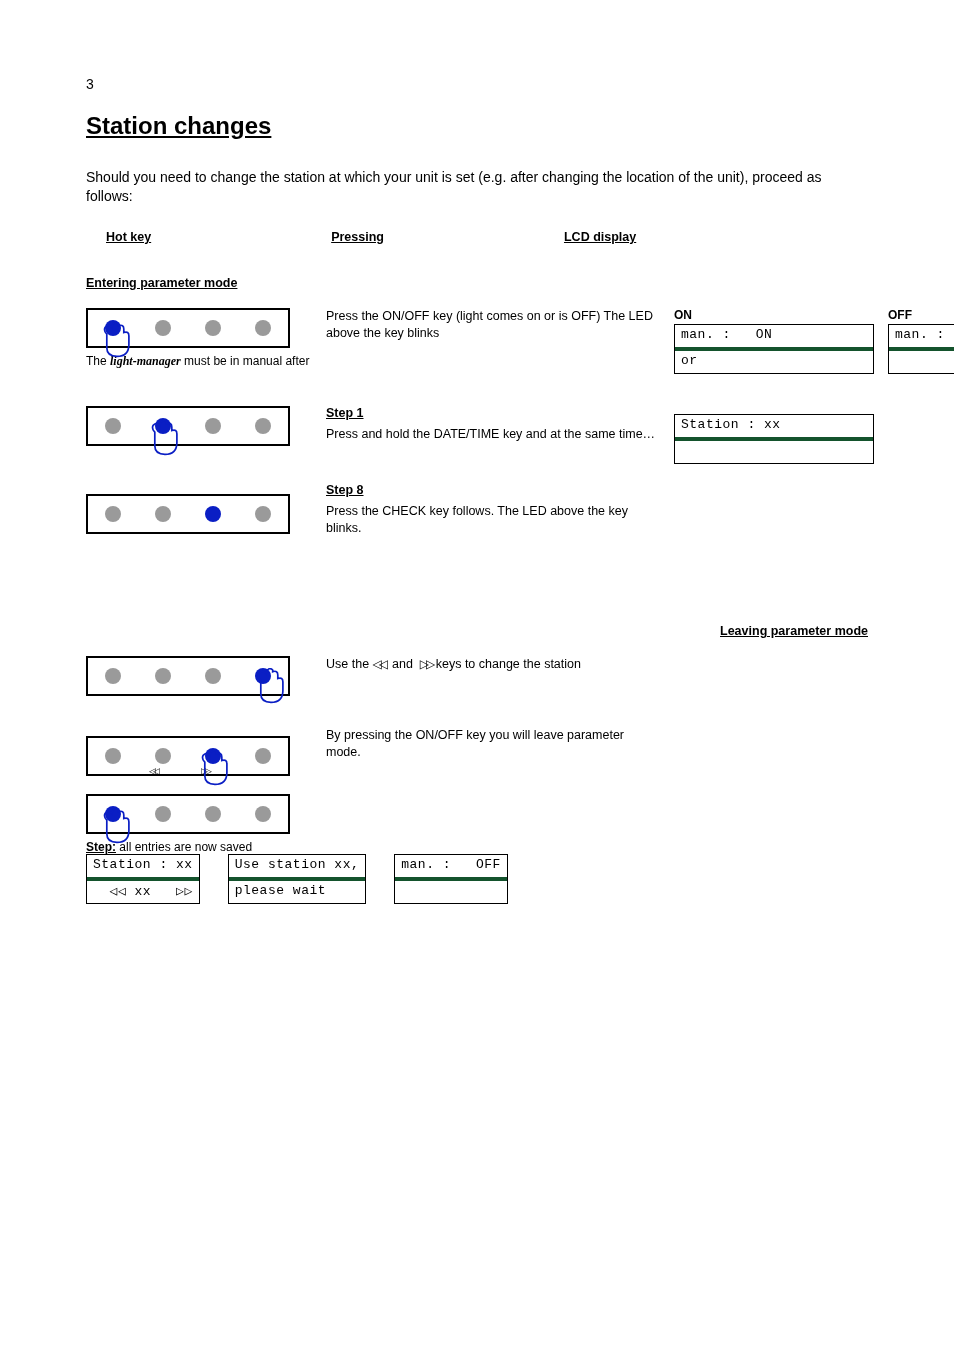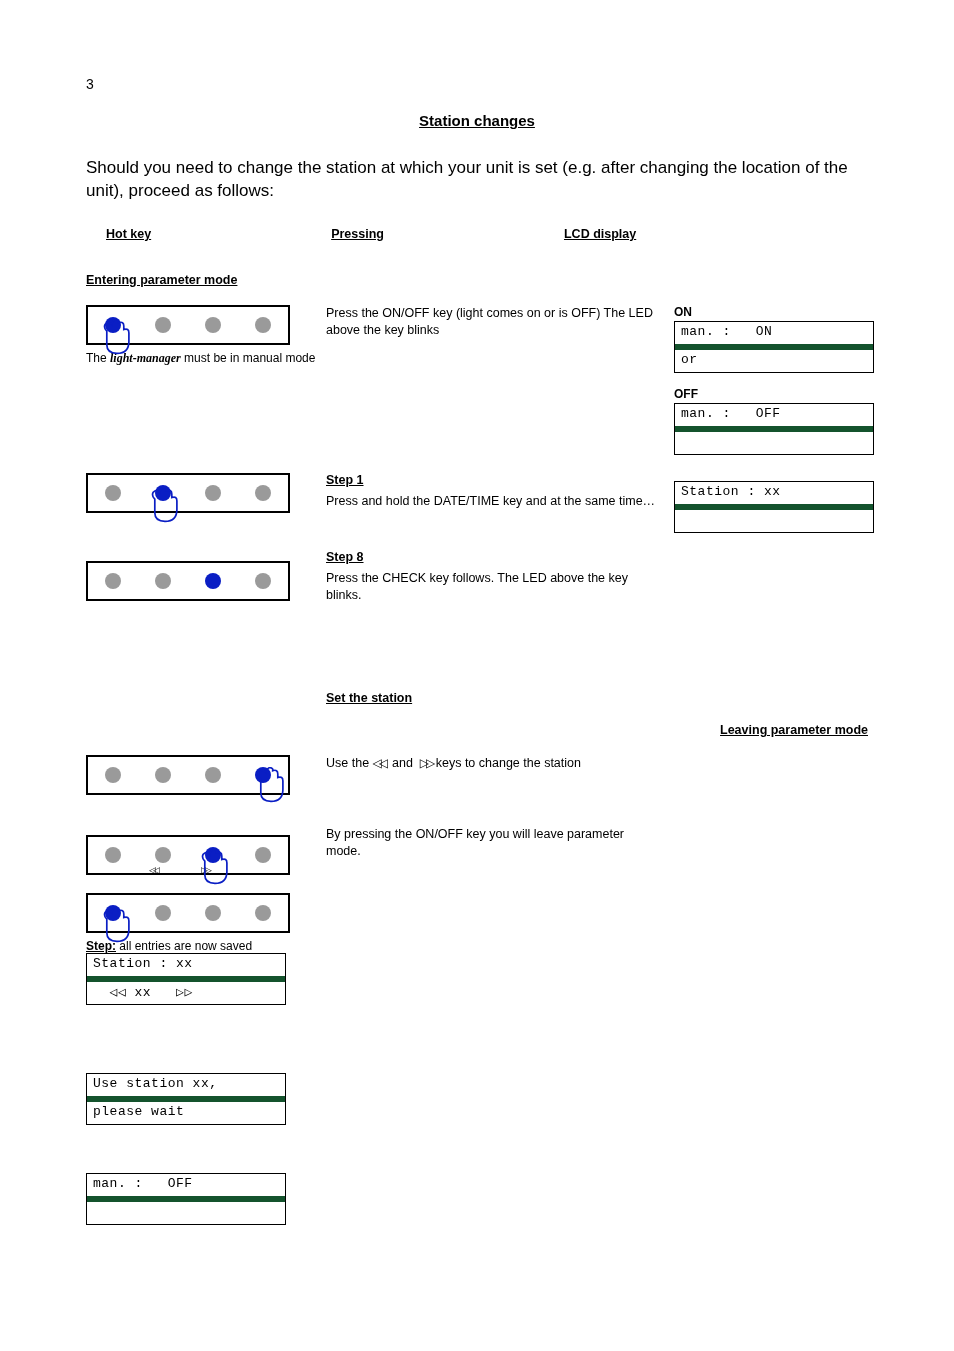--- a/index.html
+++ b/index.html
@@ -17,28 +17,27 @@
     position: absolute;
     left: 86px;
     top: 76px;
     width: 782px;
   }
   .page-number {
     font-size: 14px;
     margin-bottom: 20px;
   }
   .title {
-    font-size: 15px;
+    font-size: 24px;
     font-weight: bold;
     text-decoration: underline;
     margin-bottom: 28px;
-    text-align: center;
   }
   .intro {
-    font-size: 17px;
+    font-size: 14px;
     line-height: 1.35;
     margin-bottom: 24px;
   }
 
   .step-header {
     display: flex;
     gap: 180px;
     margin-bottom: 32px;
     font-weight: bold;
   }
@@ -83,28 +82,28 @@
   .hand {
     position: absolute;
     width: 34px; height: 38px;
     pointer-events: none;
   }
   .hand svg { width: 100%; height: 100%; }
   .panel-wrap { position: relative; width: 200px; }
   .caption { font-size: 12px; margin-top: 6px; }
   .caption .brand { font-family: 'Times New Roman', serif; font-style: italic; font-weight: bold; }
 
-  .lcd-group { display: flex; flex-direction: column; gap: 14px; }
+  .lcd-group { display: flex; flex-direction: row; gap: 14px; }
   .lcd {
     width: 198px;
     border: 1.5px solid #000;
   }
   .lcd-line {
     height: 20px;
-    border-bottom: 6px solid #14532d;
+    border-bottom: 4px solid #14532d;
     font-family: 'Courier New', monospace;
     font-size: 13px;
     letter-spacing: 0.5px;
     padding: 2px 6px 0 6px;
     white-space: pre;
   }
   .lcd-line:last-child { border-bottom: none; }
 
   .lcd-label { font-size: 12px; margin-bottom: 2px; font-weight: bold; }
 
@@ -144,21 +143,21 @@
           <div class="dot"></div>
           <div class="dot"></div>
         </div>
         <div class="hand" style="left:14px; top:14px;">
           <svg class="hand-svg" viewBox="0 0 40 44">
               <path d="M14 6 Q10 2 6 6 Q4 10 8 14 L8 30 Q8 40 20 40 Q34 40 34 26 L34 16 Q34 10 28 12 L28 8 Q28 2 22 4 L22 2 Q18 -2 14 4 Z"></path>
             </svg>
         </div>
       </div>
       <div class="caption">
-        <span>The </span><span class="brand">light-manager</span><span> must be in manual mode</span>
+        <span>The </span><span class="brand">light-manager</span><span> must be in manual after</span>
       </div>
     </div>
     <div class="col-op">
       <div class="op-text">Press the ON/OFF key (light comes on or is OFF) The LED above the key blinks</div>
     </div>
     <div class="col-lcd">
       <div class="lcd-group">
         <div>
           <div class="lcd-label">ON</div>
           <div class="lcd">
@@ -208,21 +207,20 @@
       <div class="op-text">Press the CHECK key follows. The LED above the key blinks.</div>
     </div>
     <div class="col-lcd" style="padding-top:8px;">
       <div class="lcd">
         <div class="lcd-line">Station : xx</div>
         <div class="lcd-line"></div>
       </div>
     </div>
   </div>
 
-  <div class="center-heading" style="text-align:left; margin-left:240px;">Set the station</div>
   <div class="center-heading" style="text-align:right; margin-left:240px;text-decoration:underline;">Leaving parameter mode</div>
 
   <div class="row" style="flex-wrap:wrap; min-height:auto;">
     <div class="col-hk">
       <div class="panel-wrap" style="margin-bottom:40px;">
         <div class="panel">
           <div class="dot"></div>
           <div class="dot"></div>
           <div class="dot"></div>
           <div class="dot active"></div>

